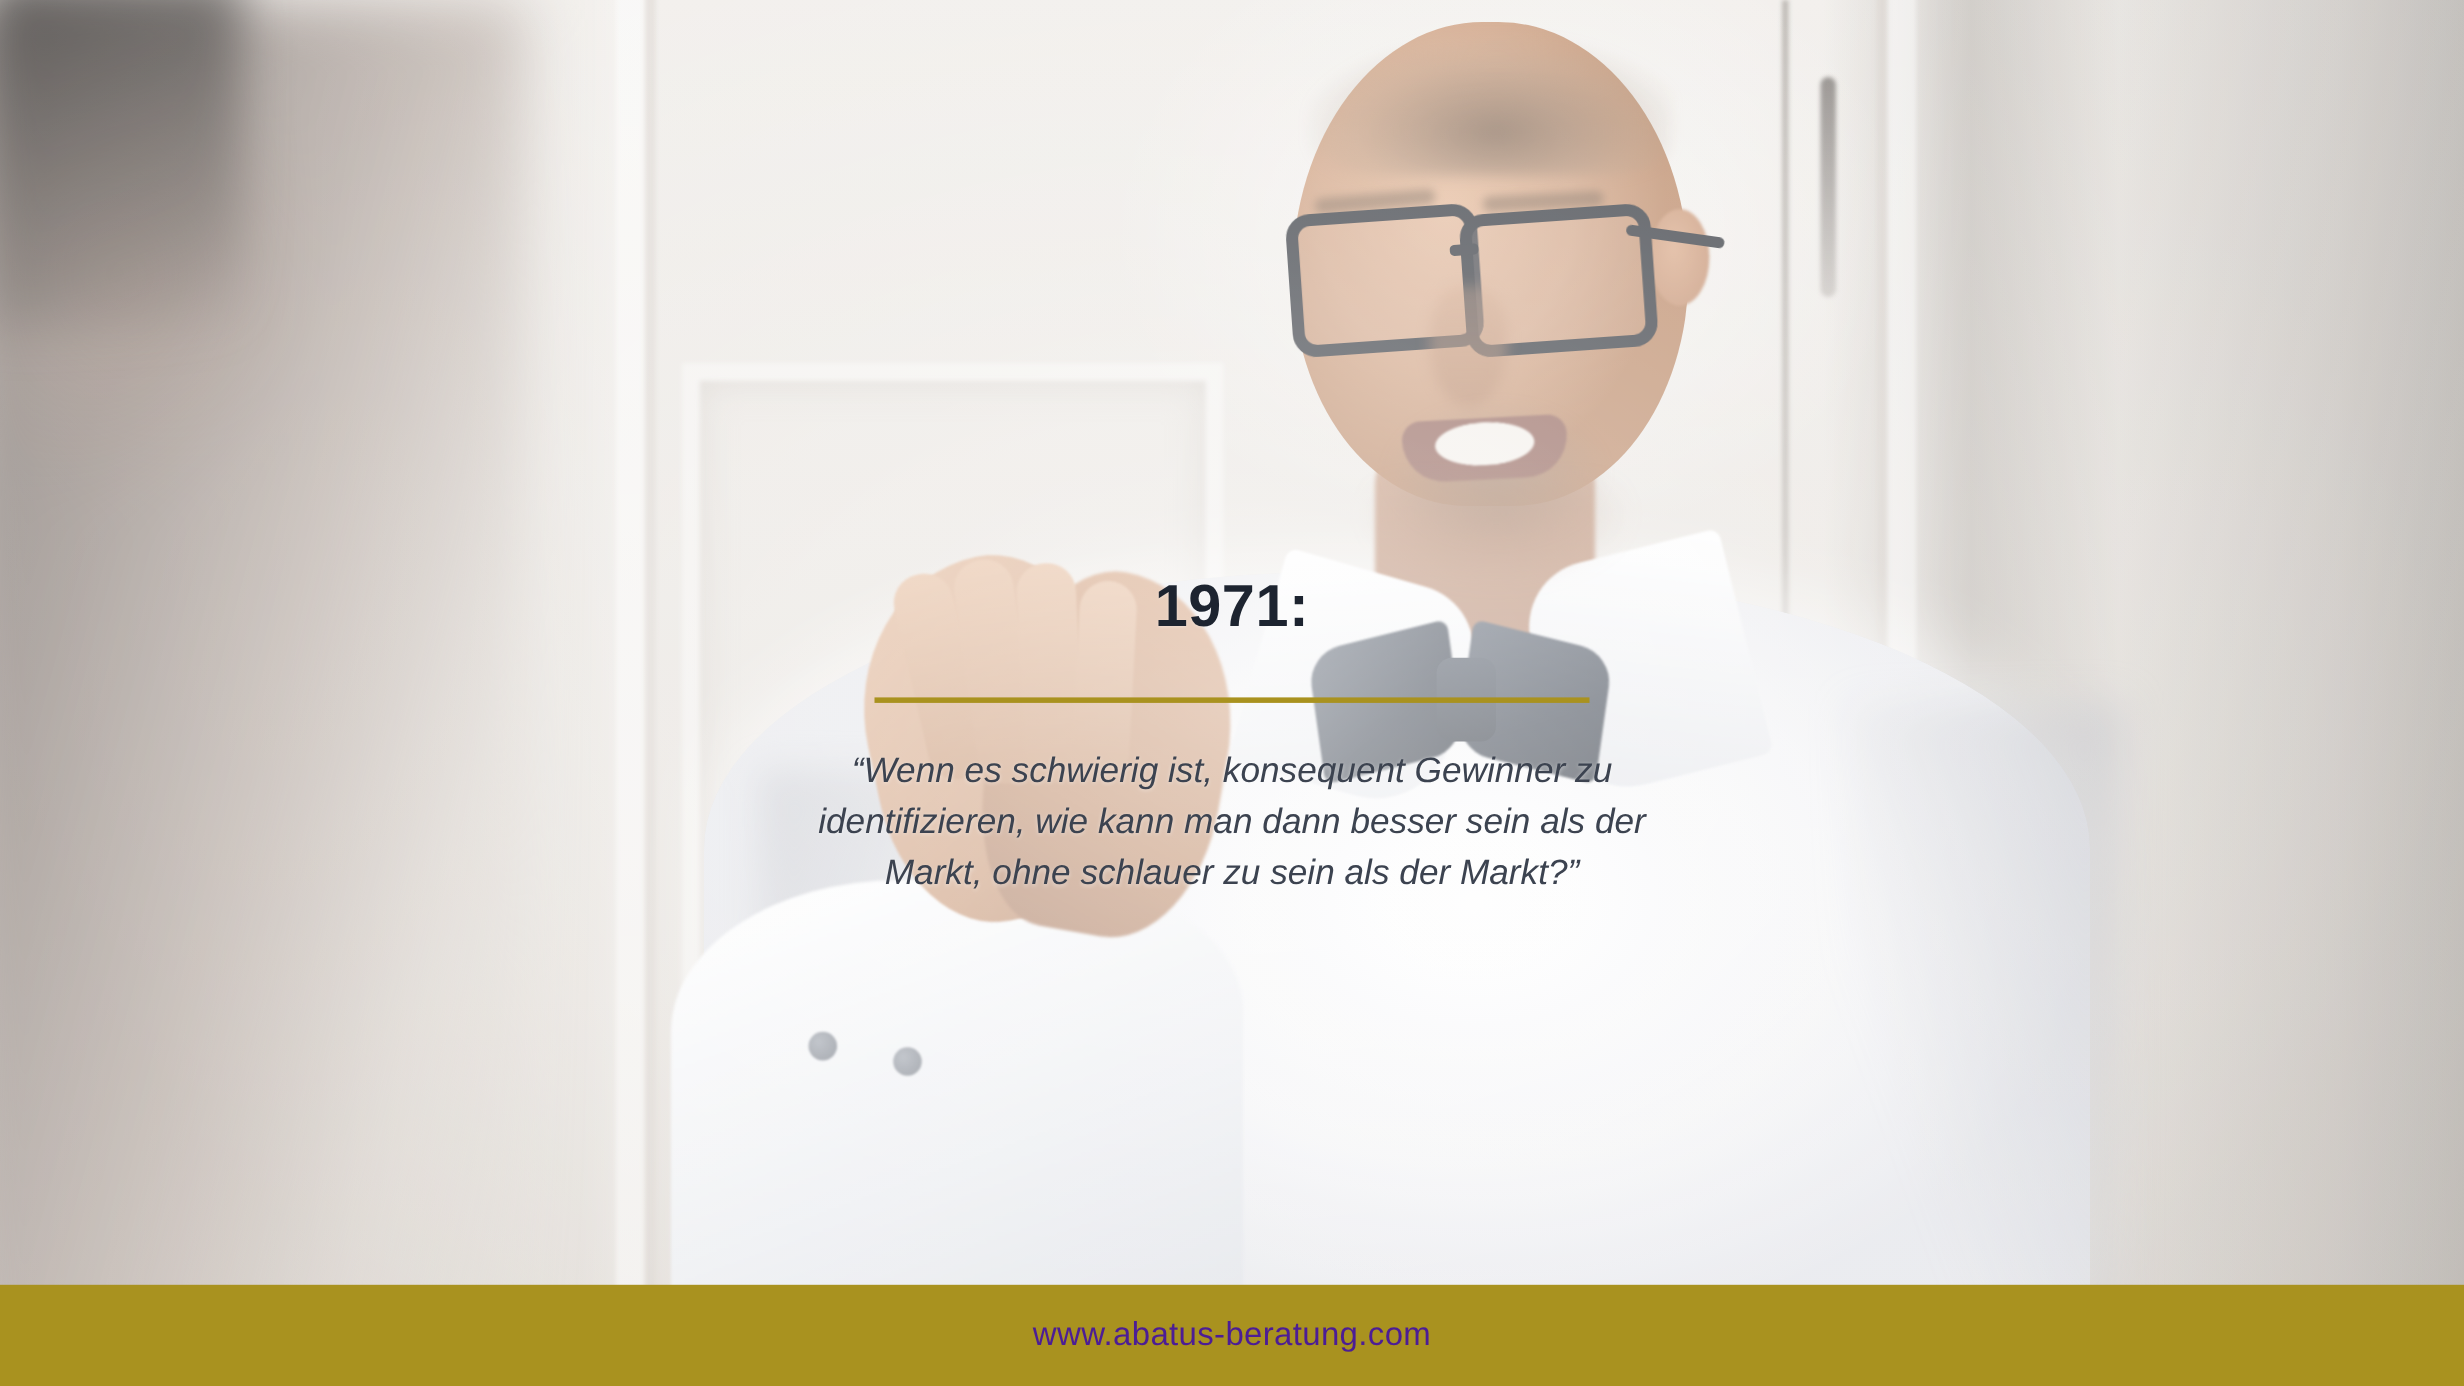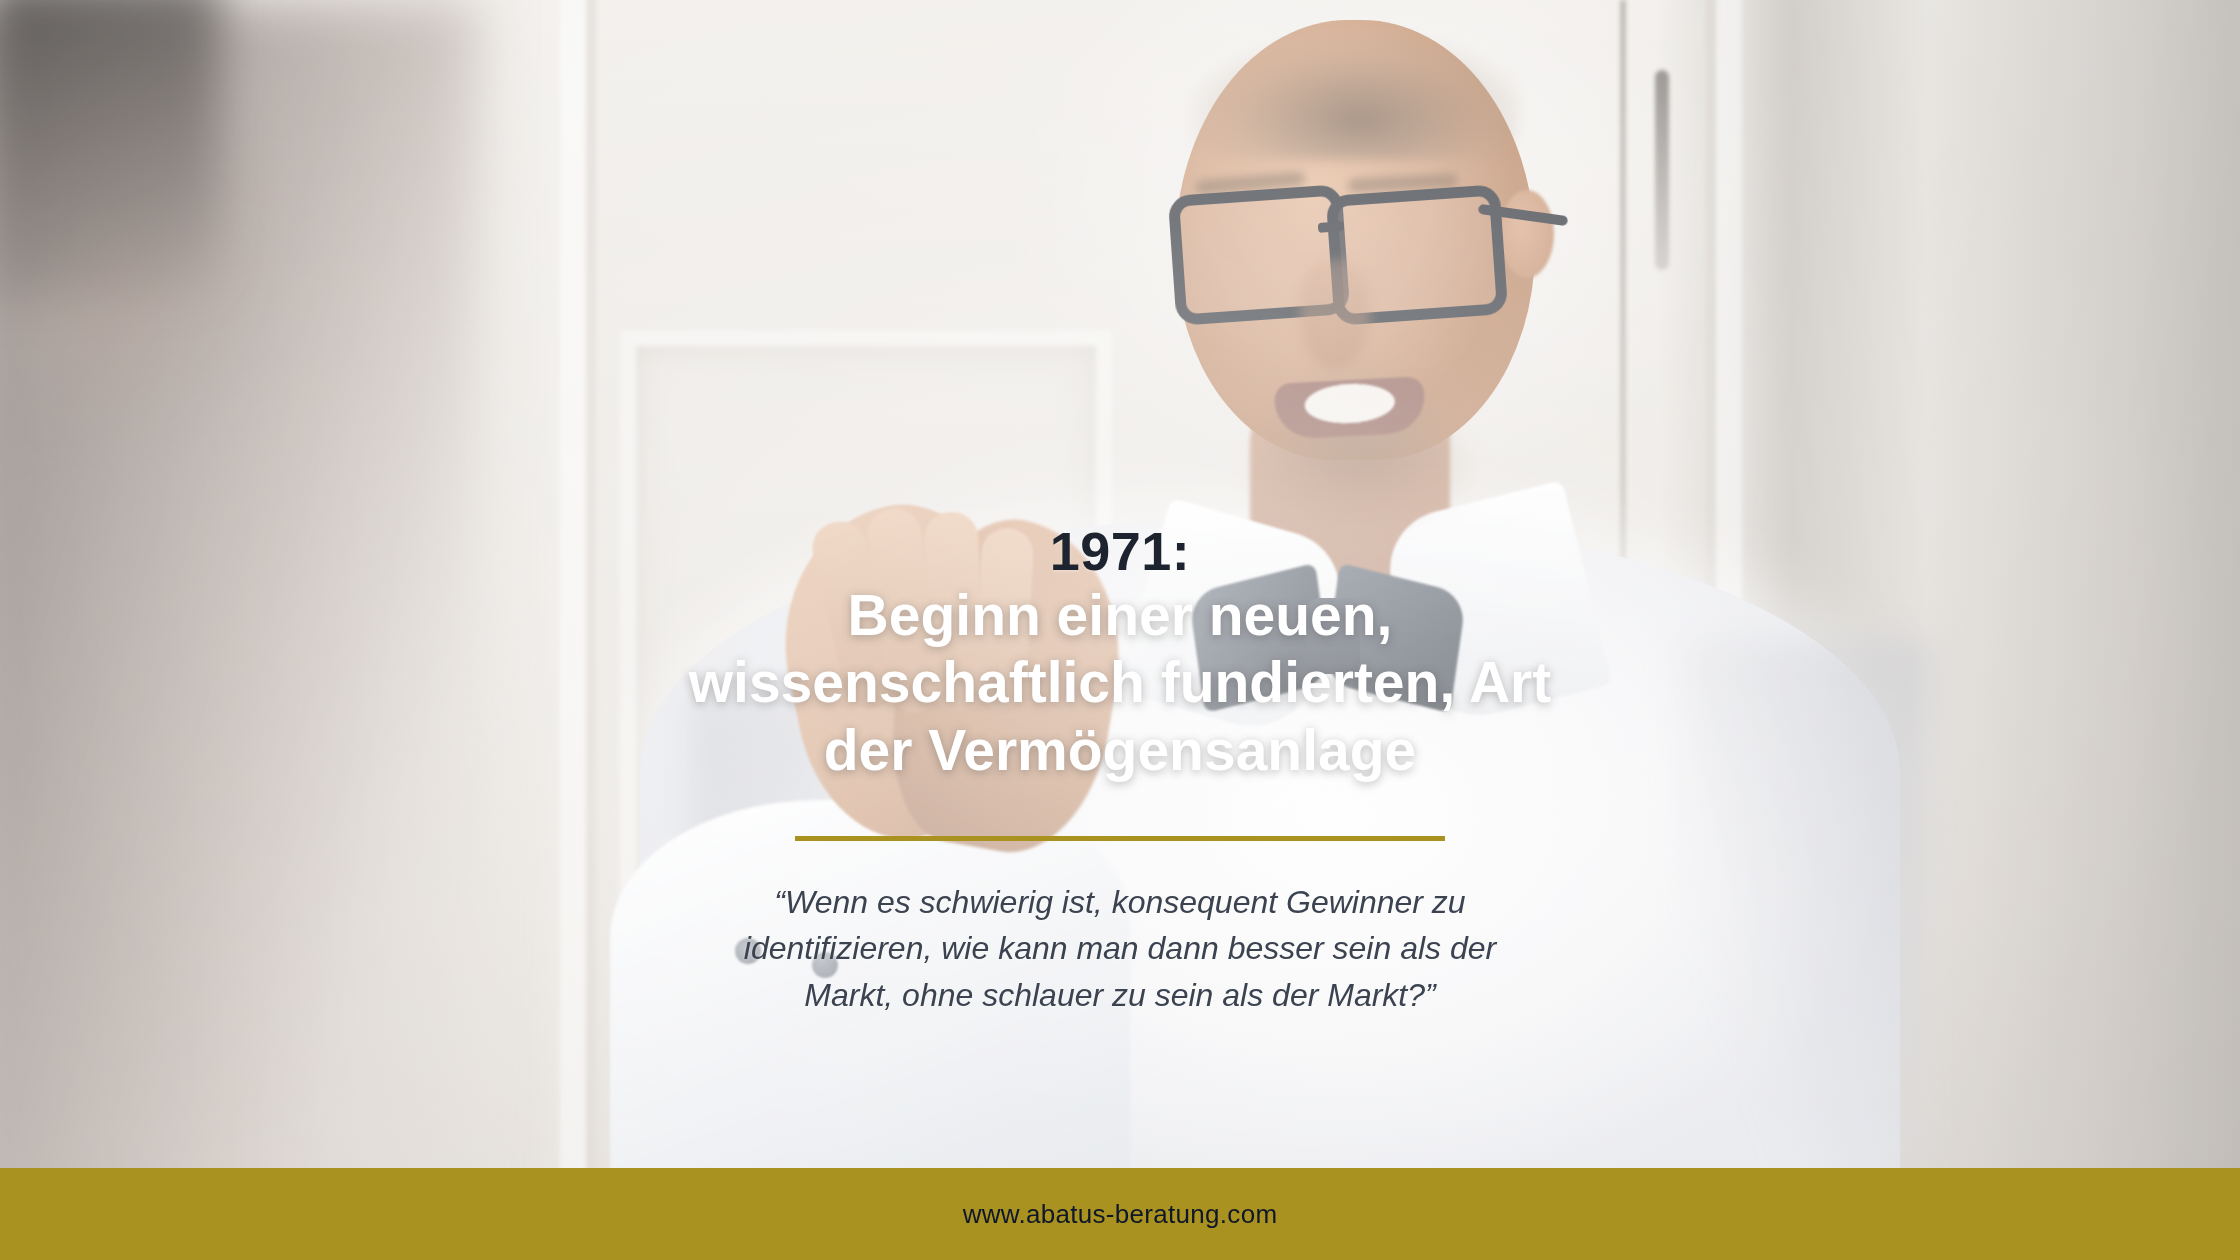--- a/index.html
+++ b/index.html
@@ -417,22 +417,22 @@
     bottom: 0;
     width: 2240px;
     height: 92px;
     background: #a9921f;
     display: flex;
     align-items: center;
     justify-content: center;
     z-index: 6;
   }
   .footer a, .footer span {
-    color: #0f172a;
-    font-size: 26px;
+    color: #4c1d95;
+    font-size: 30px;
     text-decoration: none;
     letter-spacing: 0.3px;
   }
 </style>
 </head>
 <body>
 
 <div class="slide">
 
   <div class="photo">
@@ -479,21 +479,20 @@
       <div class="finger f2"></div>
       <div class="finger f3"></div>
       <div class="finger f4"></div>
     </div>
 
     <div class="haze"></div>
   </div>
 
   <div class="overlay">
     <div class="year">1971:</div>
-    <div class="headline">Beginn einer neuen, wissenschaftlich fundierten, Art der Vermögensanlage</div>
     <div class="rule"></div>
     <div class="quote">“Wenn es schwierig ist, konsequent Gewinner zu identifizieren, wie kann man dann besser sein als der Markt, ohne schlauer zu sein als der Markt?”</div>
   </div>
 
   <div class="footer">
     <span>www.abatus-beratung.com</span>
   </div>
 
 </div>
 

